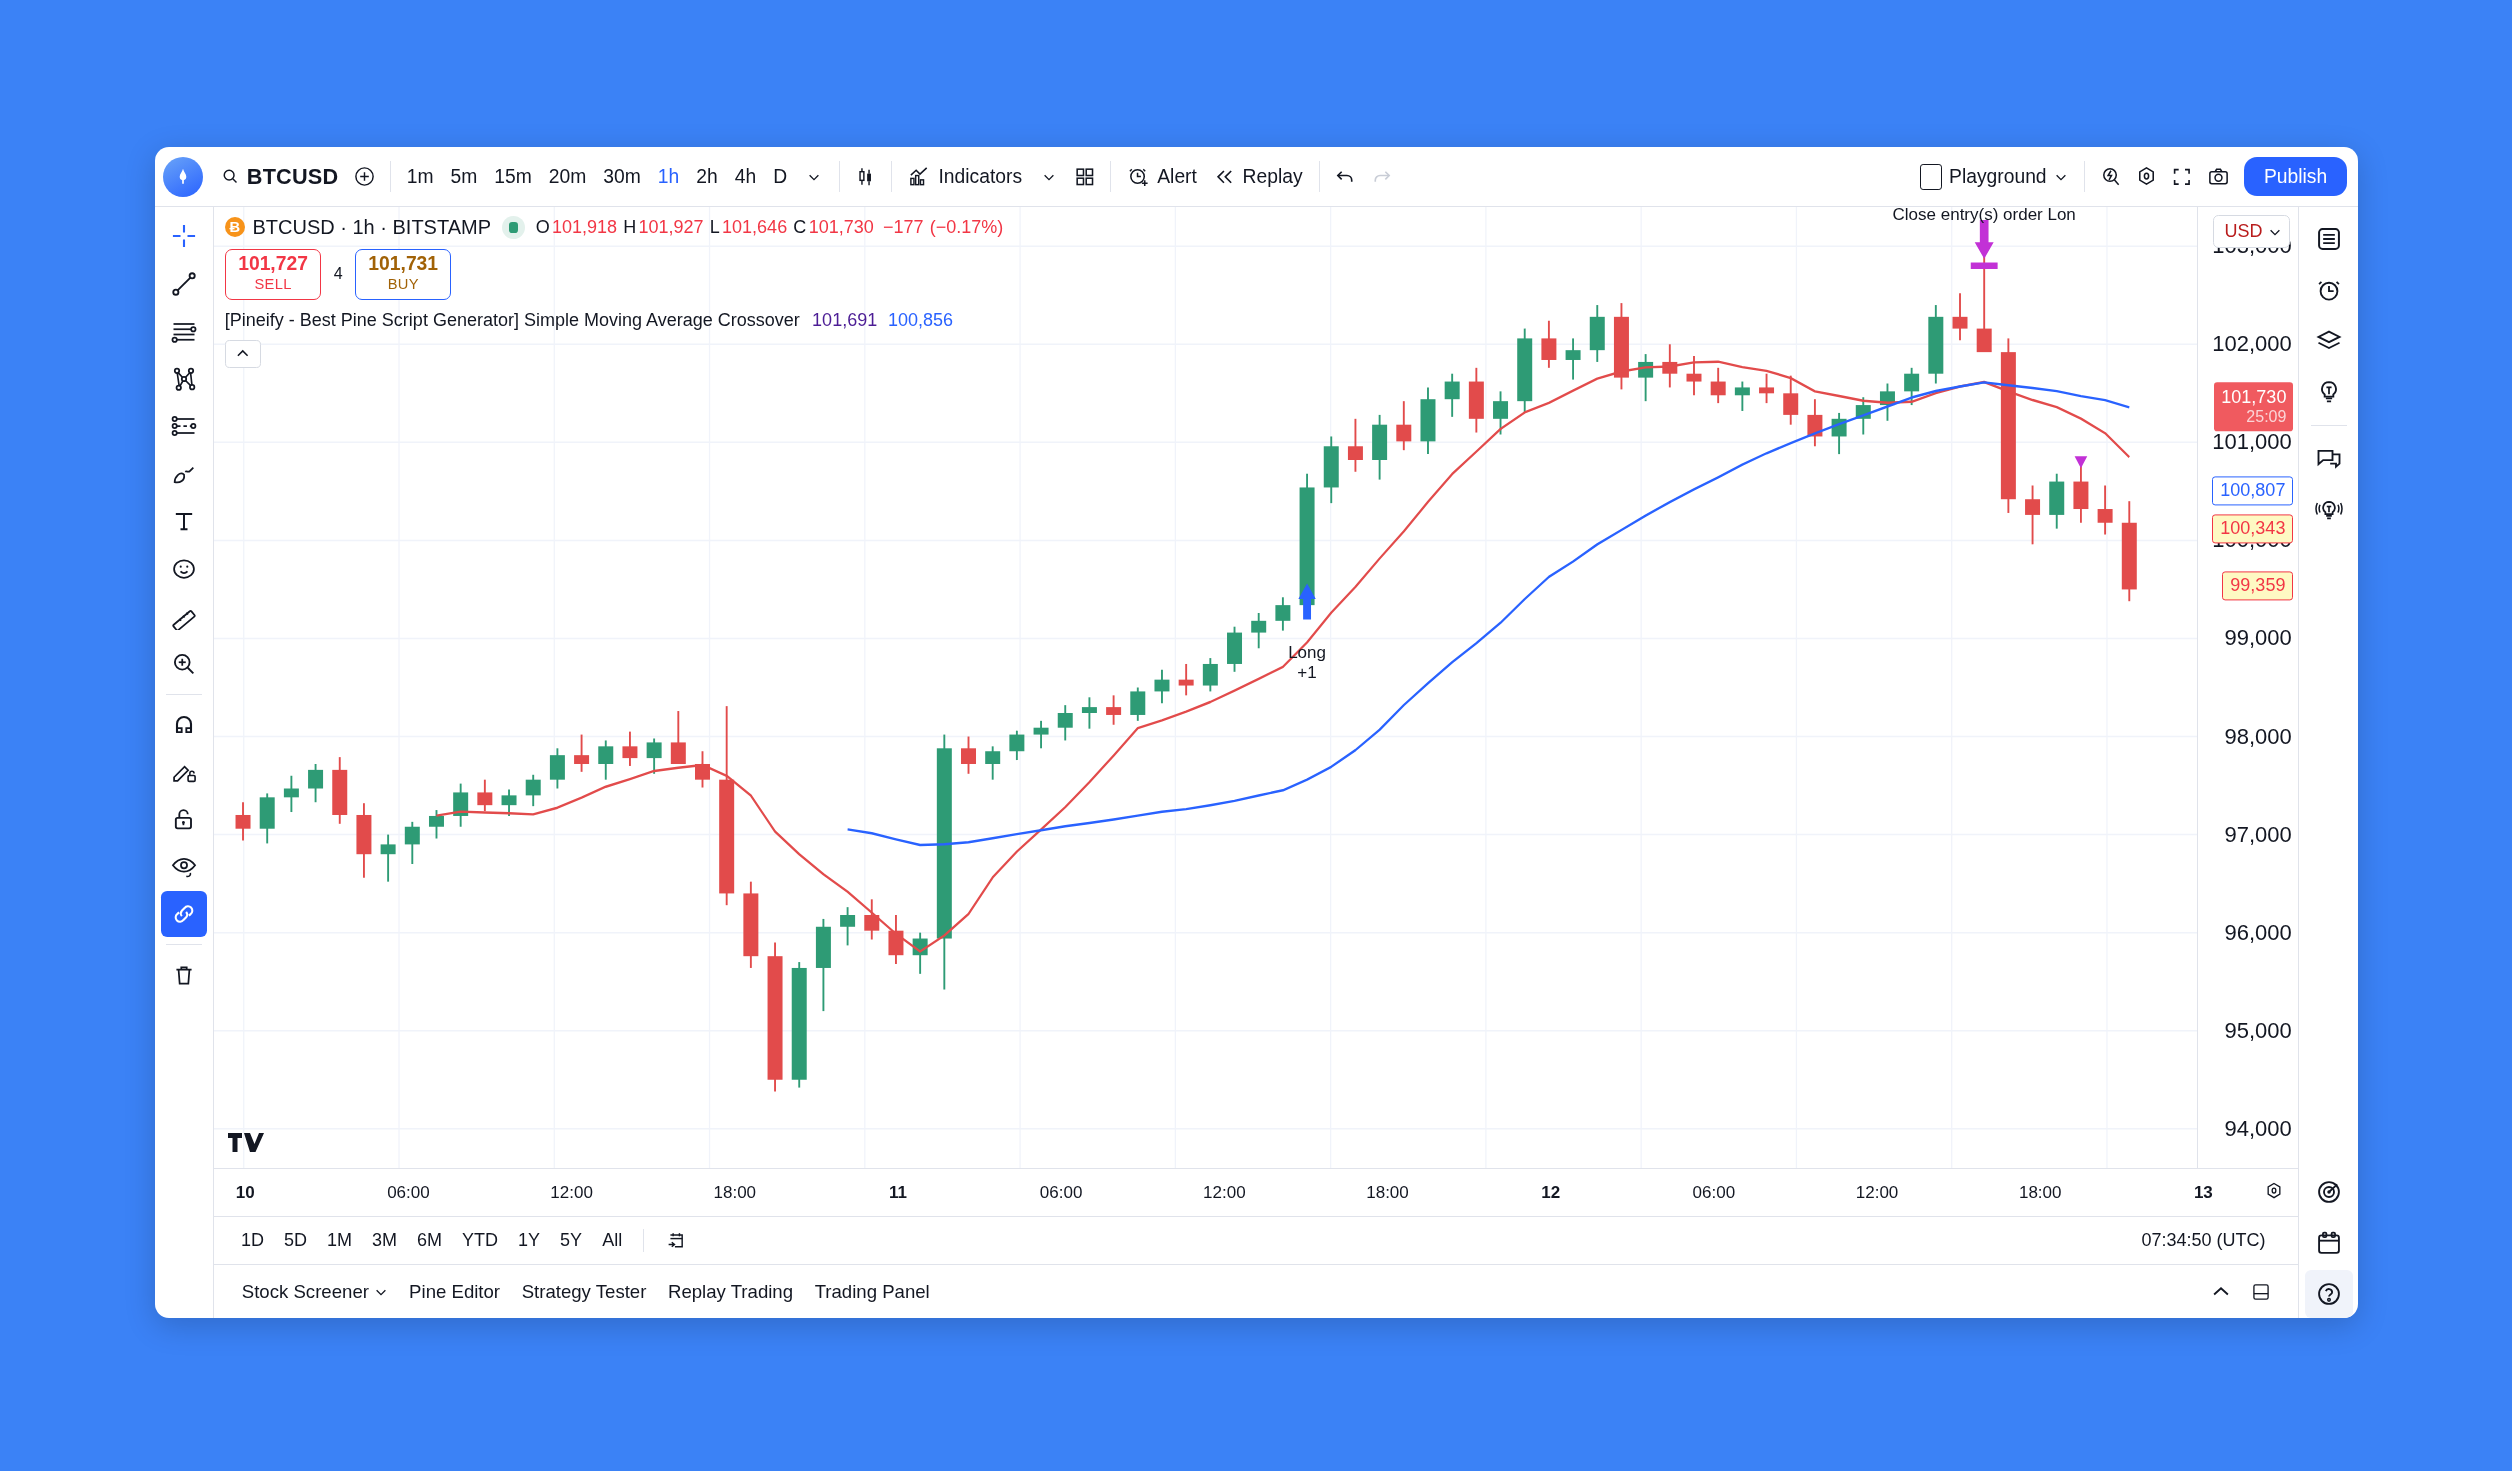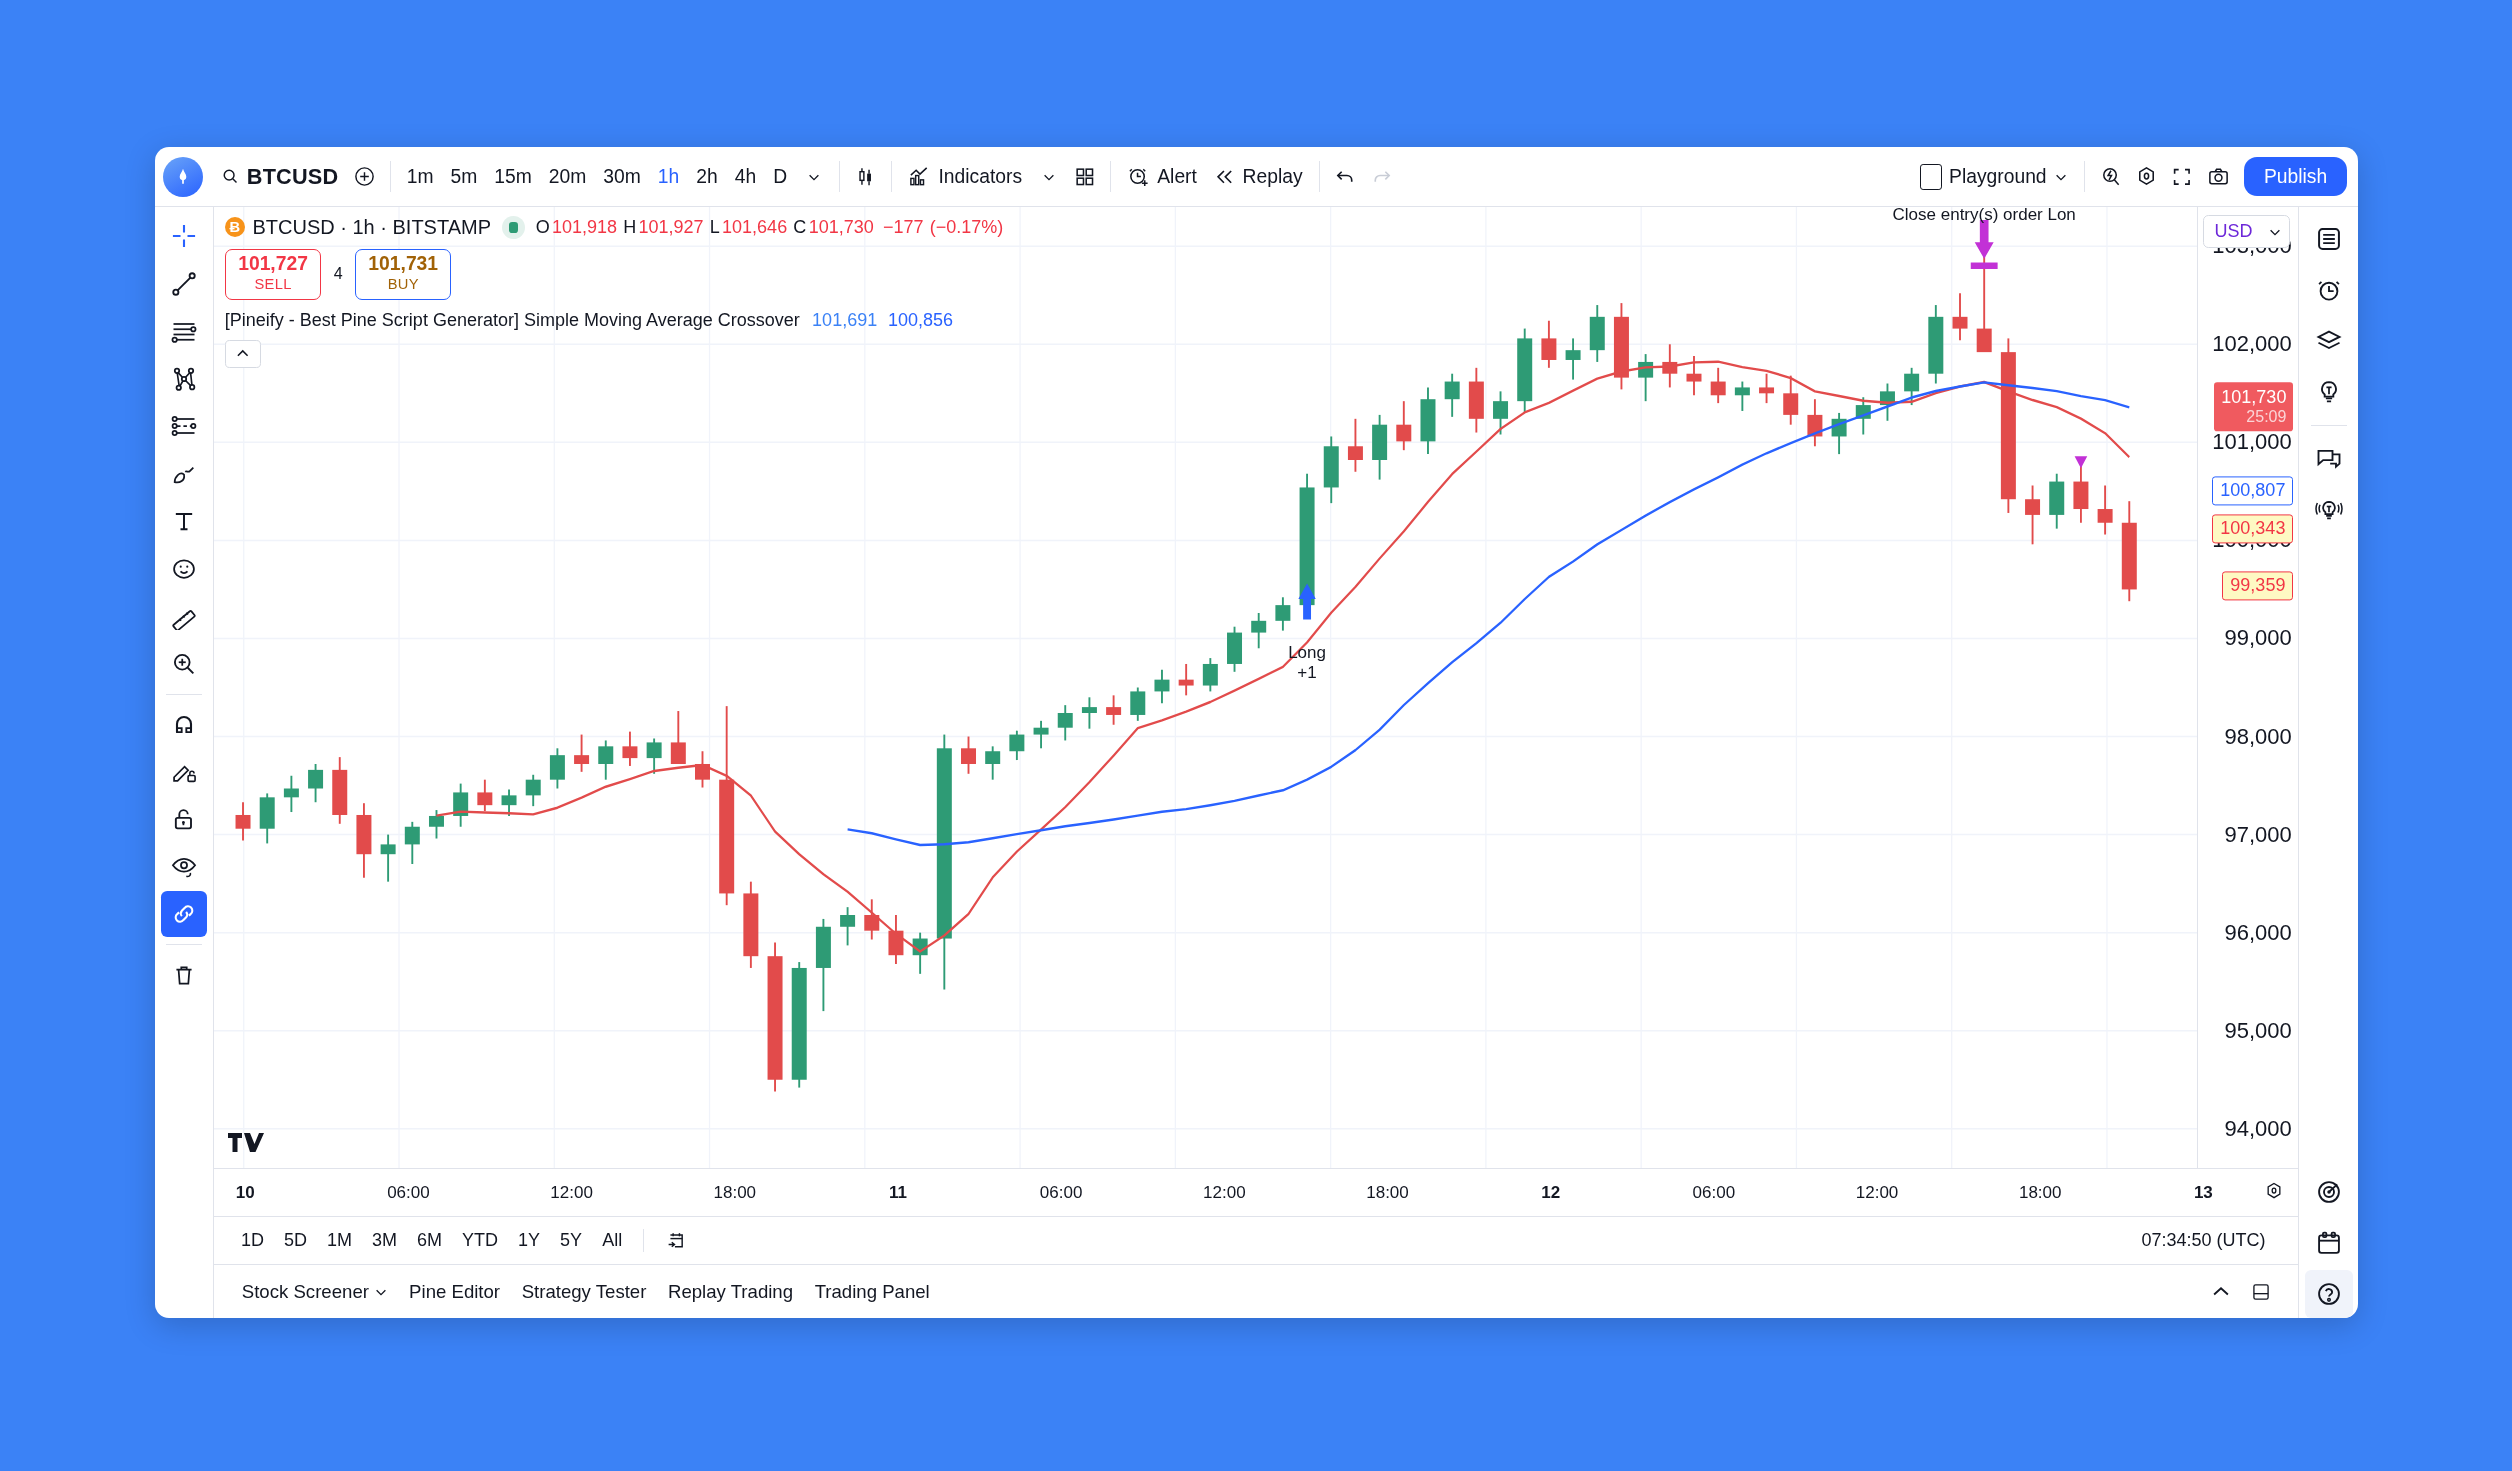--- a/index.html
+++ b/index.html
@@ -117,35 +117,35 @@
   }
   .order-btn .p { font-size: 19.3px; font-weight: 600; line-height: 1.08; }
   .order-btn .t { font-size: 14.7px; line-height: 1.25; letter-spacing: 0.3px; }
   .sell { border: 1.5px solid #f23645; }
   .sell .p, .sell .t { color: #f23645; }
   .buy { border: 1.5px solid #2962ff; }
   .buy .p, .buy .t { color: #a16207; }
   .spread { font-size: 16px; color: #131722; margin: 0 12.4px; }
 
   .legend-ind { margin-top: 10px; font-size: 18px; color: #131722; display: flex; gap: 0; align-items: baseline; }
-  .legend-ind .v1 { color: #3b82f6; margin-left: 12.4px; text-align: right; }
+  .legend-ind .v1 { color: #4c1d95; margin-left: 12.4px; text-align: right; }
   .legend-ind .v2 { color: #2962ff; margin-left: 10.8px; }
 
   .collapse-btn {
     margin-top: 8.5px; width: 36px; height: 28px; border: 0.8px solid #d6dae2;
     border-radius: 4.6px; background: #fff; display: flex; align-items: center;
     justify-content: center; cursor: pointer;
   }
 
   
   .usd-sel {
     position: absolute; right: 7.7px; top: 7.7px; z-index: 45;
-    display: flex; align-items: center; gap: 15px;
+    display: flex; align-items: center; gap: 5px;
     border: 0.8px solid #d6dae2; border-radius: 5.4px; padding: 5.4px 7.7px 5.4px 10.8px;
-    background: #fff; cursor: pointer; font-size: 18px; color: #6d28d9;
+    background: #fff; cursor: pointer; font-size: 18px; color: #b91c1c;
   }
 
   
   .ptick { position: absolute; right: 6.2px; font-size: 22px; color: #131722; transform: translateY(-50%); white-space: nowrap; }
   .plabel { position: absolute; right: 4.6px; transform: translateY(-50%); font-size: 18px;
             border-radius: 3.1px; padding: 3.1px 7px; white-space: nowrap; }
   .plabel.filled { background: #f05a5f; color: #fff; text-align: right; line-height: 1.18; padding: 4.6px 7px; }
   .plabel.filled .sub { font-size: 16px; color: #fbd4d6; }
   .plabel.out-blue { border: 1.2px solid #2962ff; color: #2962ff; background: #fff; }
   .plabel.out-red { border: 1.2px solid #f23645; color: #f23645; background: #fef9c3; }

